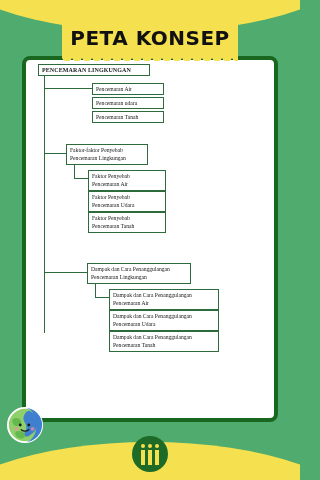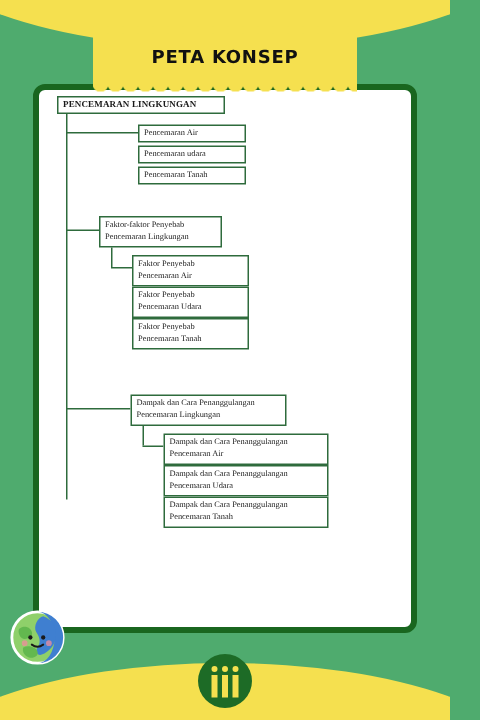--- a/index.html
+++ b/index.html
@@ -42,21 +42,21 @@
   .banner-scallop.top{ top:-5px; }
   .banner-scallop.bot{ bottom:-5px; }
   .banner-body{
     position:absolute; inset:0;
     background:#f5e04f;
     display:flex; align-items:center; justify-content:center;
   }
   .banner-title{
     font-family:"DejaVu Sans", sans-serif;
     font-weight:bold;
-    font-size:12px;
+    font-size:20px;
     letter-spacing:0.5px;
     color:#111111;
     white-space:nowrap;
   }
 
   
   .card{
     position:absolute; left:22px; top:56px;
     width:256px; height:366px;
     background:#ffffff;

